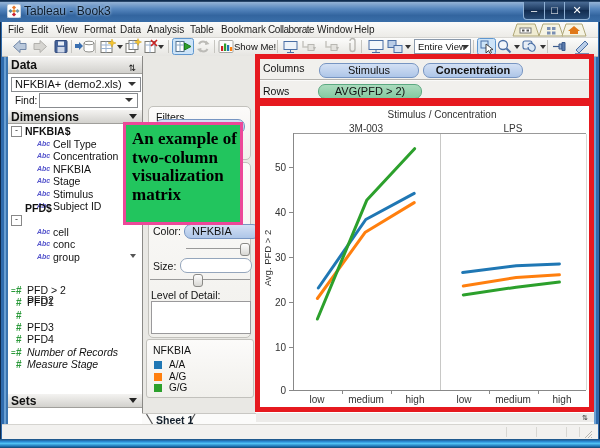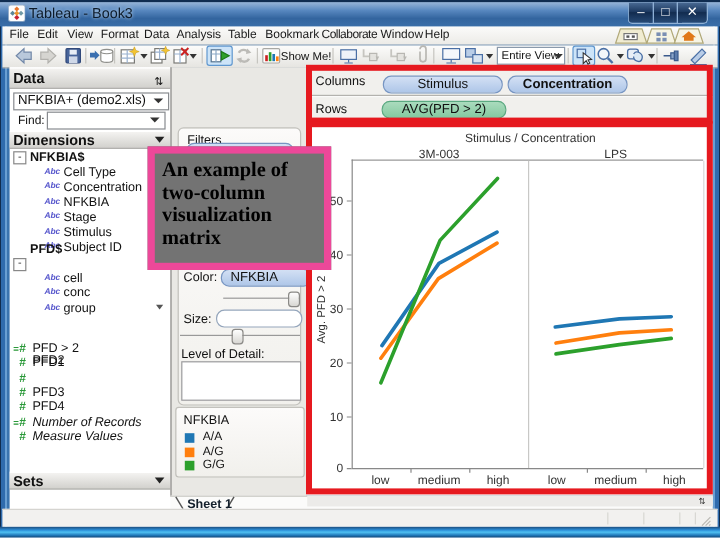--- a/index.html
+++ b/index.html
@@ -237,21 +237,21 @@
   <span class="abs hash" style="left:16px;top:310px;">#</span>
     <span class="abs ti" style="left:27px;top:294px;">PFD2</span>
   <span class="abs hash" style="left:16px;top:322px;">#</span>
     <span class="abs ti" style="left:27px;top:321px;">PFD3</span>
   <span class="abs hash" style="left:16px;top:334px;">#</span>
     <span class="abs ti" style="left:27px;top:333px;">PFD4</span>
   <span class="abs eq" style="left:11px;top:348px;">=</span>
     <span class="abs hash" style="left:16px;top:347px;">#</span>
     <span class="abs ti" style="left:27px;top:346px;font-style:italic;">Number of Records</span>
   <span class="abs hash" style="left:16px;top:359px;">#</span>
-    <span class="abs ti" style="left:27px;top:358px;font-style:italic;">Measure Values</span>
+    <span class="abs ti" style="left:27px;top:358px;font-style:italic;">Measure Stage</span>
   <div class="abs phead" style="top:393px;">Sets<span class="arr"></span></div>
 
   <div class="abs" id="midpanel"></div>
   <div class="abs card" style="left:148px;top:106px;width:101px;height:52px;">
       <span style="position:absolute;left:7px;top:4px;">Filters</span>
     <div class="pill bluepill" style="left:6px;top:12px;width:88px;"></div>
     </div>
   <div class="abs card" style="left:148px;top:162px;width:101px;height:174px;"></div>
   <span class="abs ti" style="left:153px;top:225px;">Color:</span>
   <div class="abs pill bluepill" style="left:184px;top:224px;width:67px;text-align:left;padding-left:7px;">NFKBIA</div>
@@ -349,16 +349,16 @@
     <g stroke="#b8b7b2" stroke-width="1">
         <line x1="8" y1="1" x2="1" y2="8"></line>
         <line x1="8" y1="4" x2="4" y2="8"></line>
         <line x1="8" y1="7" x2="7" y2="8"></line>
       </g>
   </svg>
 
   <div class="abs redbox" style="left:255px;top:54px;width:339px;height:49px;"></div>
   <div class="abs redbox" style="left:255px;top:101px;width:339px;height:311px;"></div>
 
-  <div class="abs" style="left:123px;top:122px;width:153px;height:103px;background:#737373;border:6px solid #ec4899;box-sizing:border-box;">
+  <div class="abs" style="left:123px;top:122px;width:120px;height:103px;background:#22c55e;border:3px solid #ec4899;box-sizing:border-box;">
     <div style="position:absolute;left:6px;top:5px;font-family:'Liberation Serif',serif;font-weight:bold;font-size:17px;line-height:18.5px;color:#000;">An example of two-column visualization matrix</div>
   </div>
 </div>
 
 </body></html>

